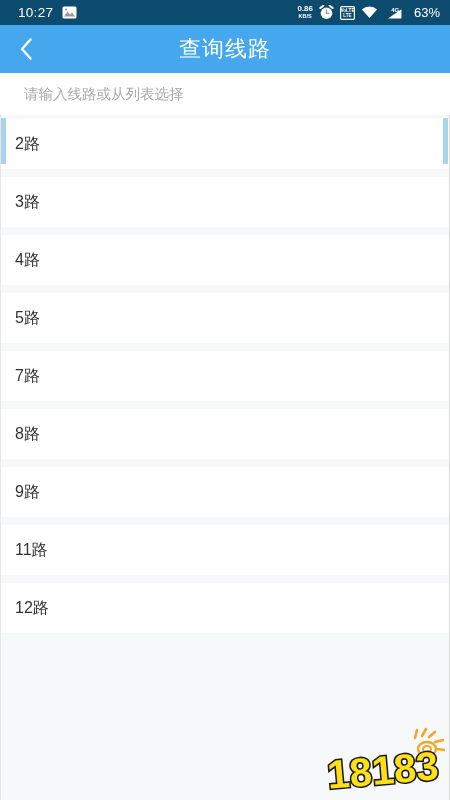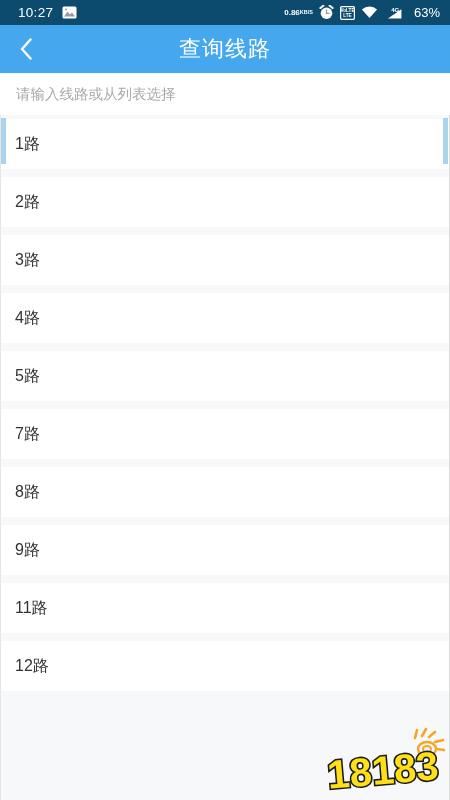--- a/index.html
+++ b/index.html
@@ -15,21 +15,21 @@
     height:25px; width:100%;
     background:#0c4a6e;
     display:flex; align-items:center;
     padding:0 10px 0 18px;
     color:#ffffff;
   }
   .sb-time{ font-size:13.5px; letter-spacing:.3px; }
   .sb-left{ display:flex; align-items:center; gap:9px; flex:0 0 auto; }
   .sb-right{ margin-left:auto; display:flex; align-items:center; gap:6px; }
   .sb-speed{
-    display:flex; align-items:center;
+    display:flex; flex-direction:column; align-items:center;
     line-height:1; font-size:8px; font-weight:bold;
   }
   .sb-speed .u{ font-size:5.5px; margin-top:1px; }
   .sb-batt{ font-size:13px; margin-left:5px; }
   .ic{ display:inline-flex; align-items:center; justify-content:center; }
   .ic svg{ display:block; }
 
   
   .title-bar{
     height:48px; width:100%;
@@ -46,21 +46,21 @@
   .page-title{
     width:100%; text-align:center;
     color:#ffffff; font-size:22px; letter-spacing:1px;
   }
 
   
   .search-area{
     height:42px; width:100%;
     background:#ffffff;
     display:flex; align-items:center;
-    padding:0 16px;
+    padding:0 24px;
   }
   .search-input{
     border:none; outline:none; background:transparent;
     width:100%; font-size:14.5px; color:#3a3a3a;
     font-family:"Liberation Sans","DejaVu Sans",sans-serif;
   }
   .search-input::placeholder{ color:#a8a8a8; }
 
   
   .list-wrap{
@@ -173,23 +173,20 @@
 
 <div class="search-area">
   <input class="search-input" type="text" placeholder="请输入线路或从列表选择" style="">
 </div>
 
 <div class="list-wrap">
   <div class="scroll-ind left"></div>
   <div class="scroll-ind right"></div>
 
   <div class="list" id="route-list">
-      <div class="list-item">
-        <span>1路</span>
-      </div>
       <div class="list-item">
         <span>2路</span>
       </div>
       <div class="list-item">
         <span>3路</span>
       </div>
       <div class="list-item">
         <span>4路</span>
       </div>
       <div class="list-item">

